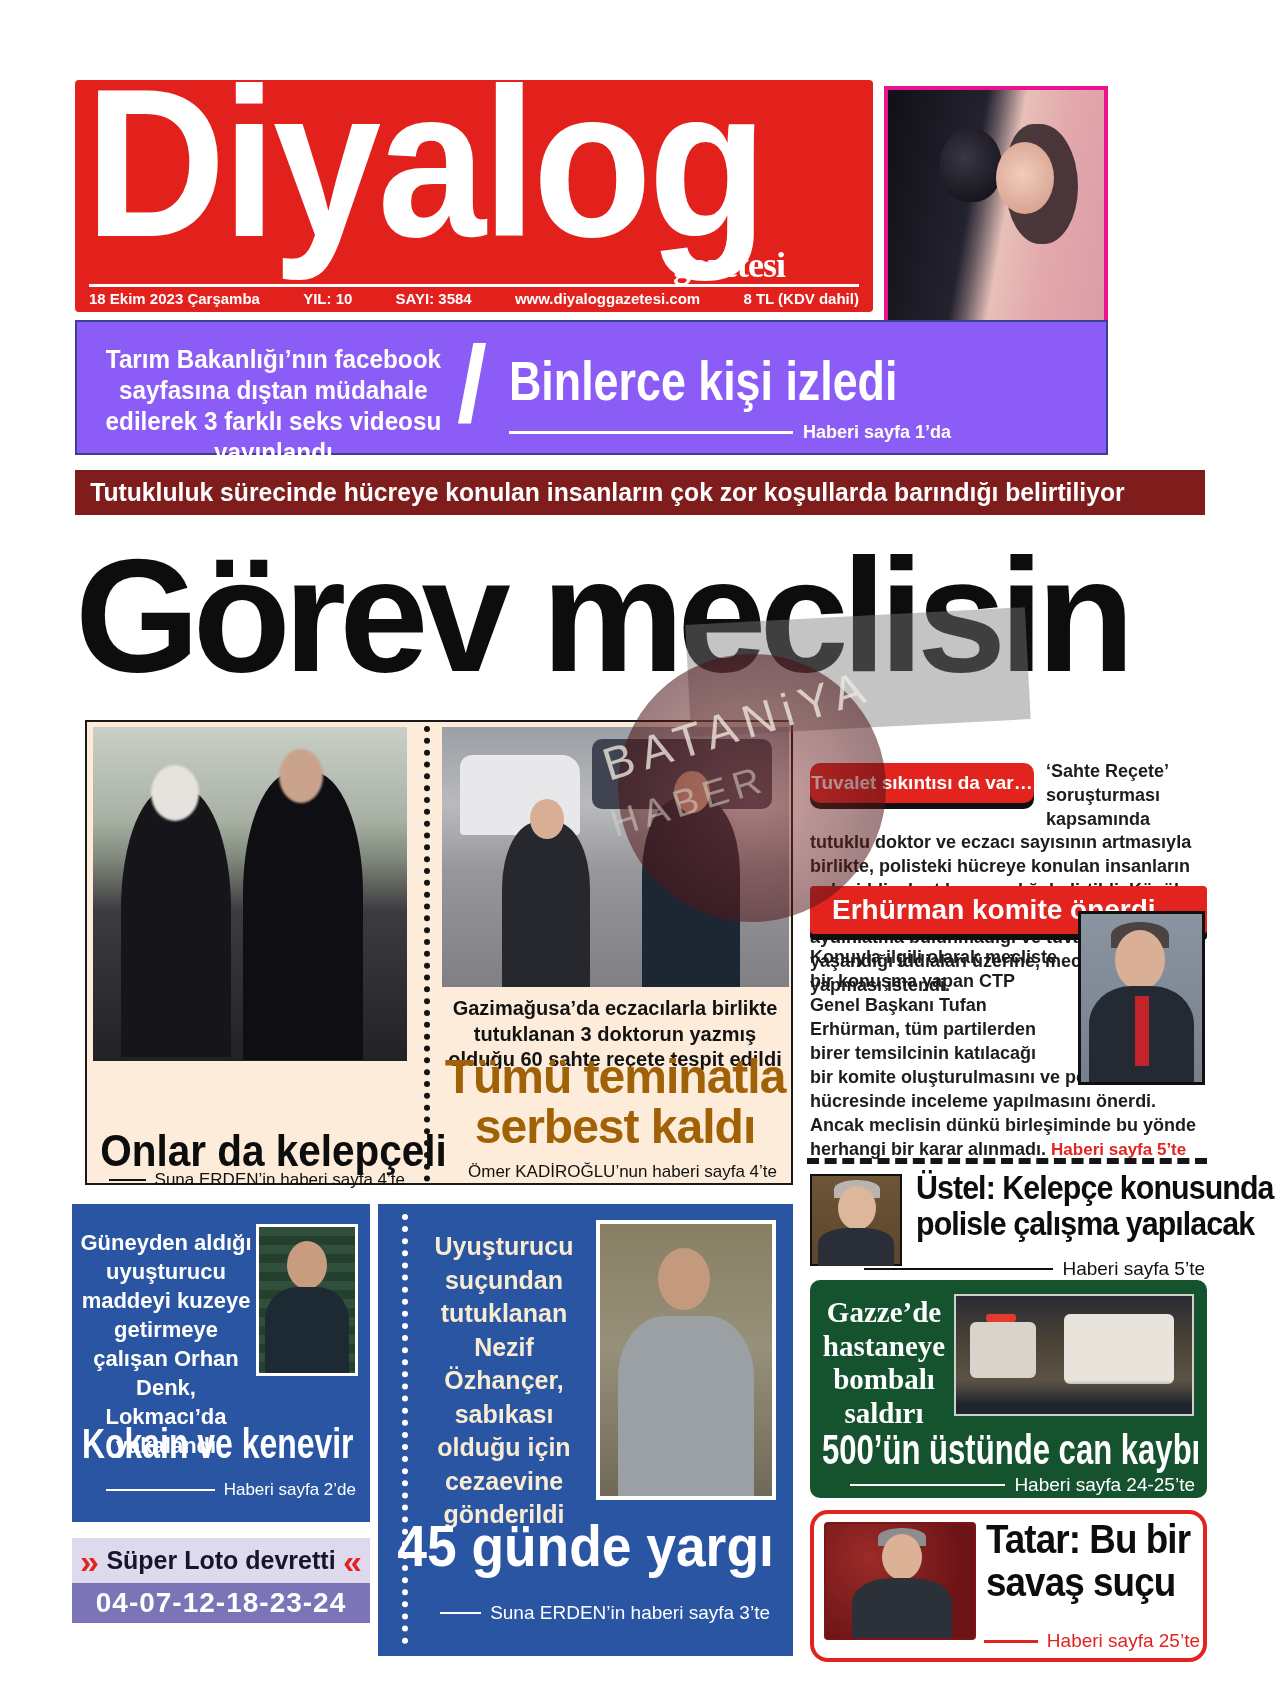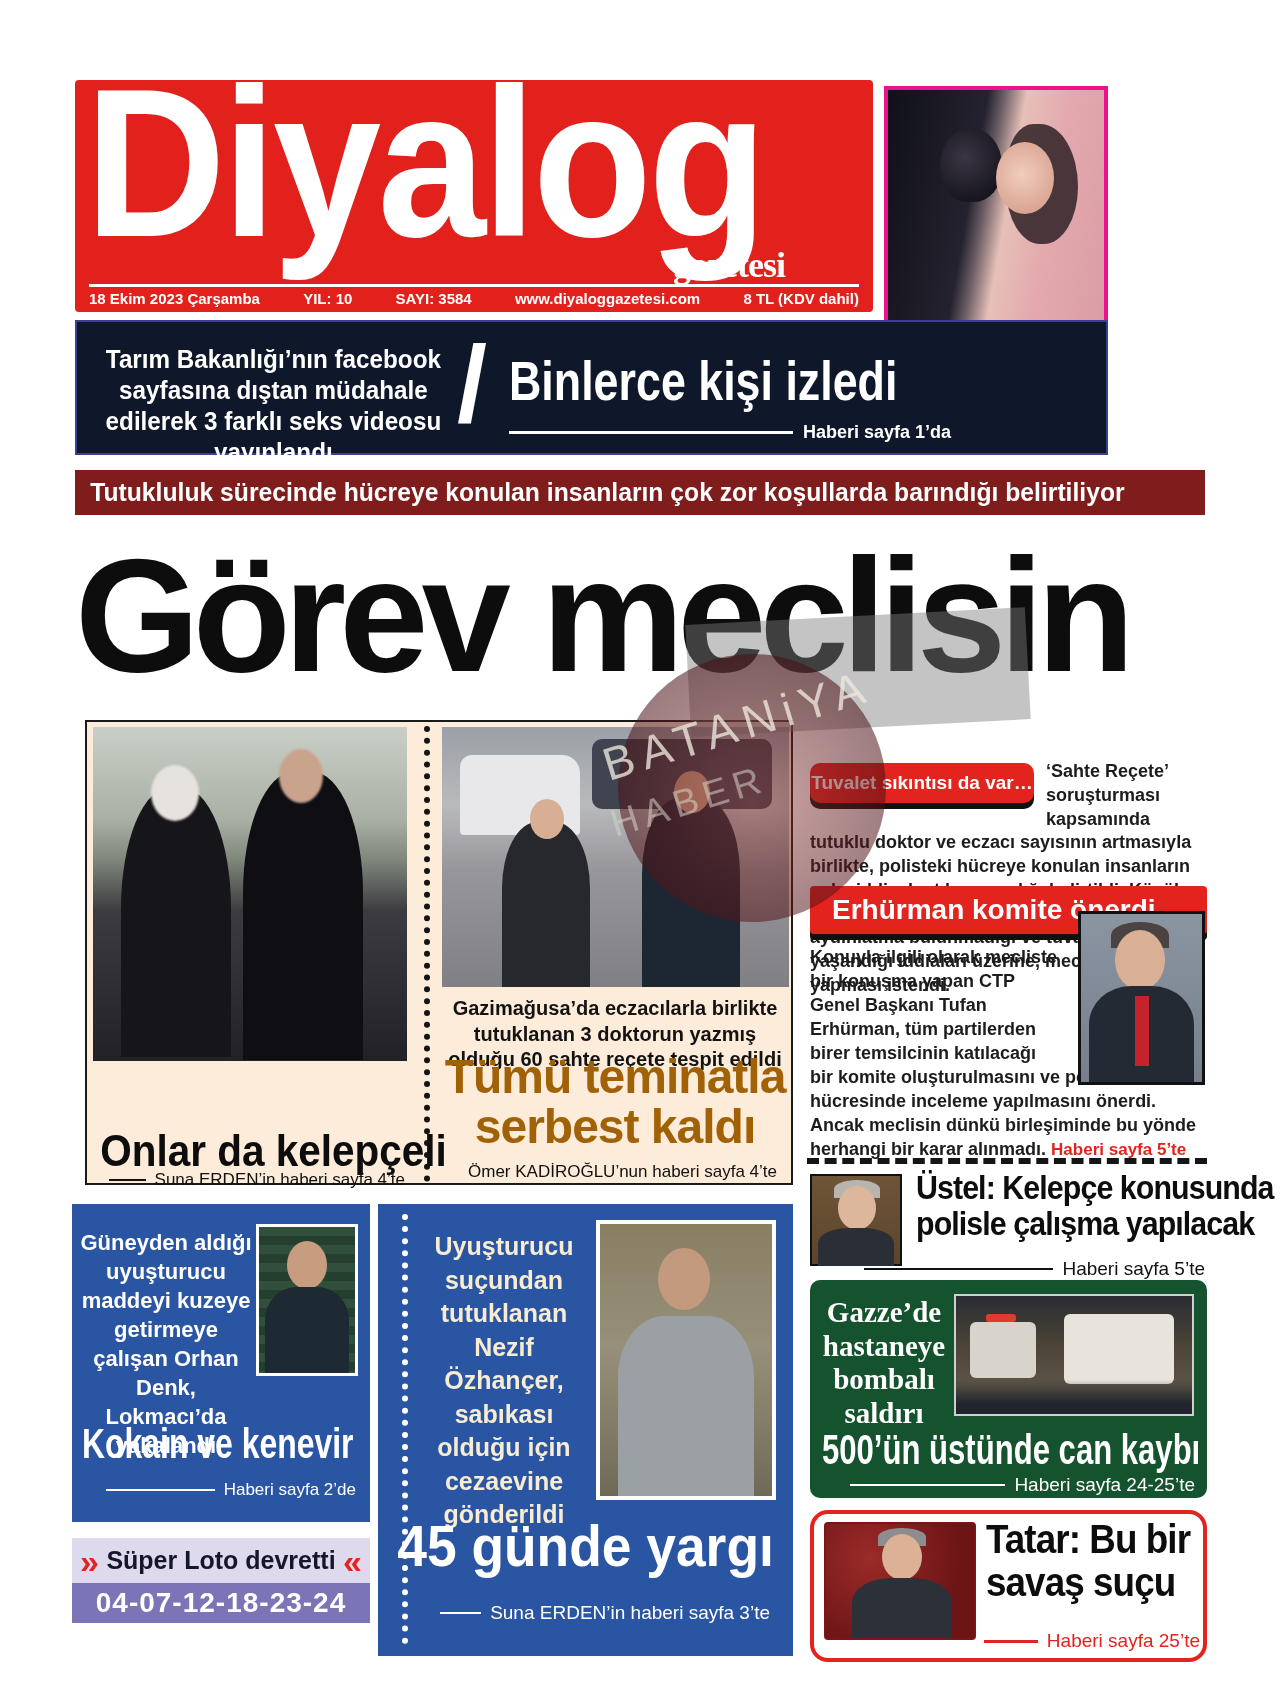--- a/index.html
+++ b/index.html
@@ -15,21 +15,21 @@
   .mast-info { position:absolute; left:14px; right:14px; bottom:5px; border-top:3px solid #fff; padding-top:3px; display:flex; justify-content:space-between; color:#fff; font-weight:bold; font-size:15px; white-space:nowrap; }
 
   
   .top-photo { left:884px; top:68px; width:224px; height:366px; border:4px solid #ec118e; background:
       linear-gradient(100deg, #101018 0%, #23222e 36%, #6d5f66 42%, #e7c0b8 50%, #e3a9ad 66%, #d898a4 100%); }
   .top-photo .head-a { position:absolute; left:52px; top:38px; width:62px; height:74px; border-radius:50% 50% 45% 45%; background:radial-gradient(circle at 40% 40%, #3a3644, #17151e 75%); }
   .top-photo .head-b { position:absolute; left:108px; top:52px; width:58px; height:72px; border-radius:50%; background:radial-gradient(circle at 45% 45%, #f0cdbd, #d8a18f 80%); }
   .top-photo .hair-b { position:absolute; left:118px; top:34px; width:72px; height:120px; border-radius:40% 55% 50% 50%; background:#2e2126; opacity:.85; }
 
   
-  .banner { left:75px; top:302px; width:1033px; height:135px; background:#0f172a; border:2px solid #3c3f92; }
+  .banner { left:75px; top:302px; width:1033px; height:135px; background:#8b5cf6; border:2px solid #3c3f92; }
   .banner-lead { position:absolute; left:16px; top:22px; width:372px; color:#fff; font-weight:bold; font-size:25px; line-height:1.24; text-align:center; transform:scaleX(0.97); transform-origin:left; }
   .banner-slash { position:absolute; left:380px; top:2px; color:#fff; font-size:108px; font-weight:bold; line-height:120px; }
   .banner-headline { position:absolute; left:432px; top:26px; color:#fff; font-weight:bold; font-size:56px; white-space:nowrap; transform:scaleX(0.80); transform-origin:left; }
   .banner-byline { position:absolute; left:432px; top:100px; width:442px; display:flex; align-items:center; color:#fff; font-weight:bold; font-size:18px; }
   .rule-w { flex:1; border-top:3px solid #fff; margin-right:10px; }
 
   
   .kicker { left:75px; top:452px; width:1130px; height:45px; background:#7f1d1d; color:#fff; }
   .kicker span { display:inline-block; font-weight:bold; font-size:26px; line-height:45px; padding-left:16px; white-space:nowrap; transform:scaleX(0.95); transform-origin:left; }
 

